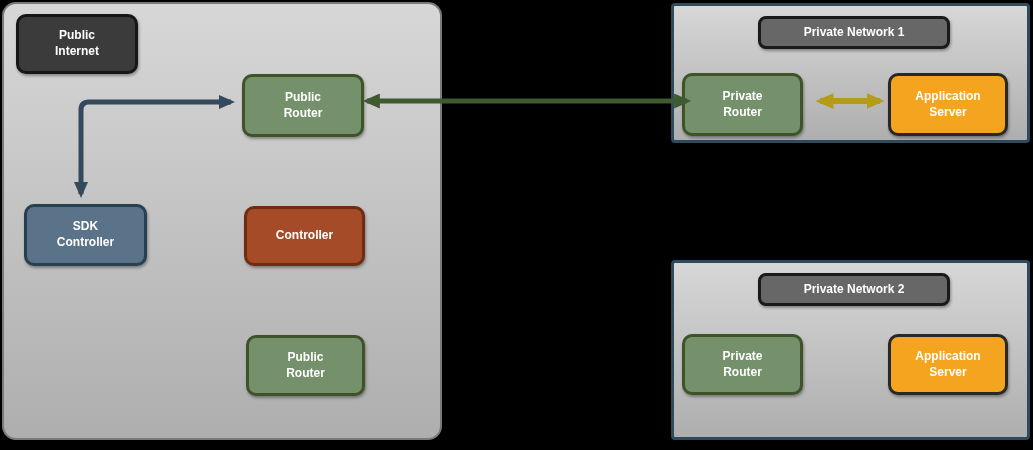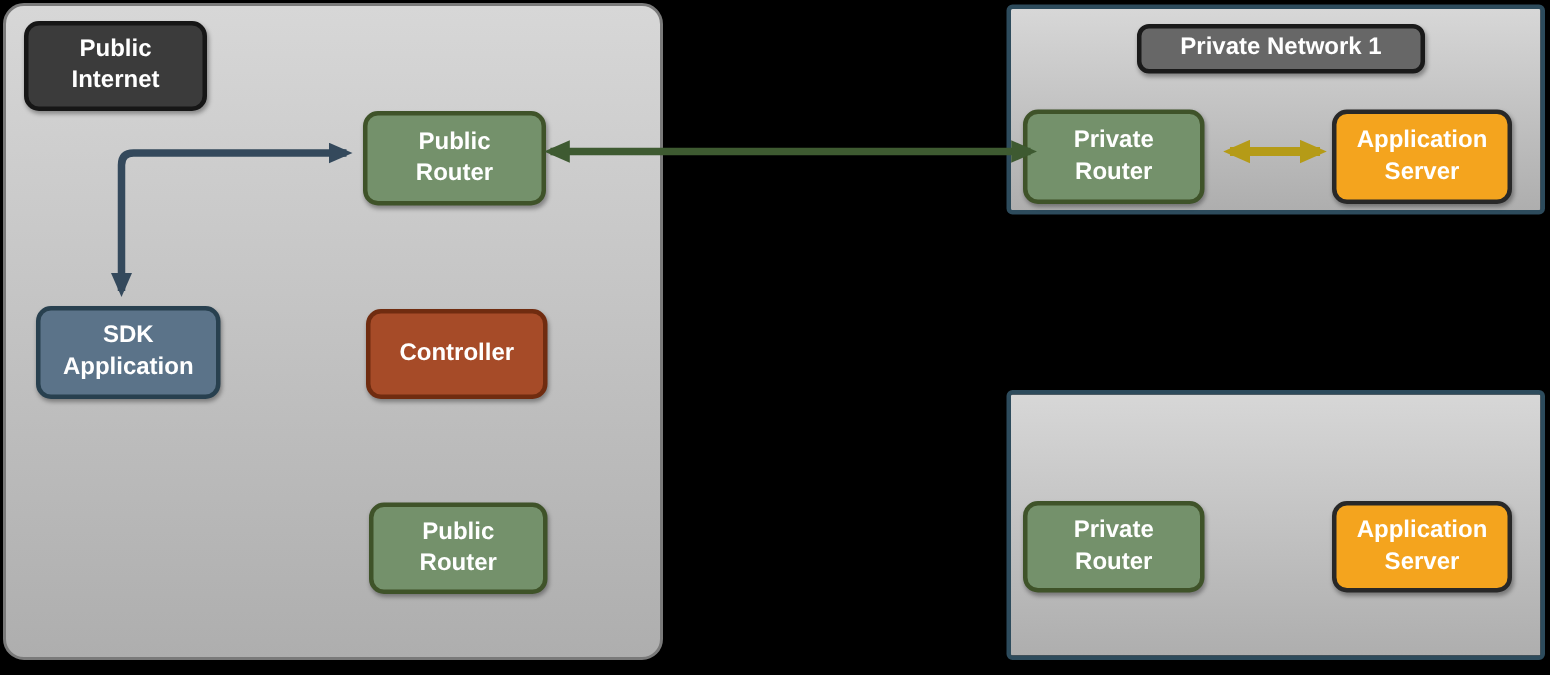--- a/index.html
+++ b/index.html
@@ -31,21 +31,21 @@
   .zone.network-1{top:3px;}
   .zone.network-2{top:260px;height:180px;}
 
   
   .node{
     position:absolute;
     display:flex;align-items:center;justify-content:center;
     box-sizing:border-box;
     border-radius:10px;
     color:var(--text,#fff);
-    font-weight:bold;font-size:16px;line-height:1.3;
+    font-weight:bold;font-size:12px;line-height:1.3;
     text-align:center;white-space:pre-line;
     box-shadow:1px 2px 3px rgba(0,0,0,0.35);
   }
   .dark-label{
     background:var(--dark-label-fill,#3b3b3b);
     border:3px solid var(--dark-label-border,#161616);
   }
   .net-title{
     background:var(--network-title-fill,#676767);
     border:3px solid var(--network-title-border,#1a1a1a);
@@ -95,35 +95,36 @@
 <body>
 
 <div class="canvas">
 
   <div class="zone public">
     <div class="node dark-label pos-public-internet-label">Public
 Internet</div>
     <div class="node router pos-public-router-top">Public
 Router</div>
     <div class="node sdk pos-sdk-application">SDK
-Application</div>
+Controller</div>
     <div class="node controller pos-controller">Controller</div>
     <div class="node router pos-public-router-bottom">Public
 Router</div>
   </div>
 
   <div class="zone network network-1">
     <div class="node net-title pos-net-title">Private Network 1</div>
     <div class="node router pos-private-router">Private
 Router</div>
     <div class="node server pos-app-server">Application
 Server</div>
   </div>
 
   <div class="zone network network-2">
+    <div class="node net-title pos-net-title">Private Network 2</div>
     <div class="node router pos-private-router">Private
 Router</div>
     <div class="node server pos-app-server">Application
 Server</div>
   </div>
 
   <svg class="arrows" viewBox="0 0 1033 450">
     <defs>
       <marker id="m-blue" viewBox="0 0 16 14" refX="12" refY="7" markerWidth="16" markerHeight="14" orient="auto-start-reverse" markerUnits="userSpaceOnUse">
         <path d="M0,0 L16,7 L0,14 Z" class="mk-blue"></path>

